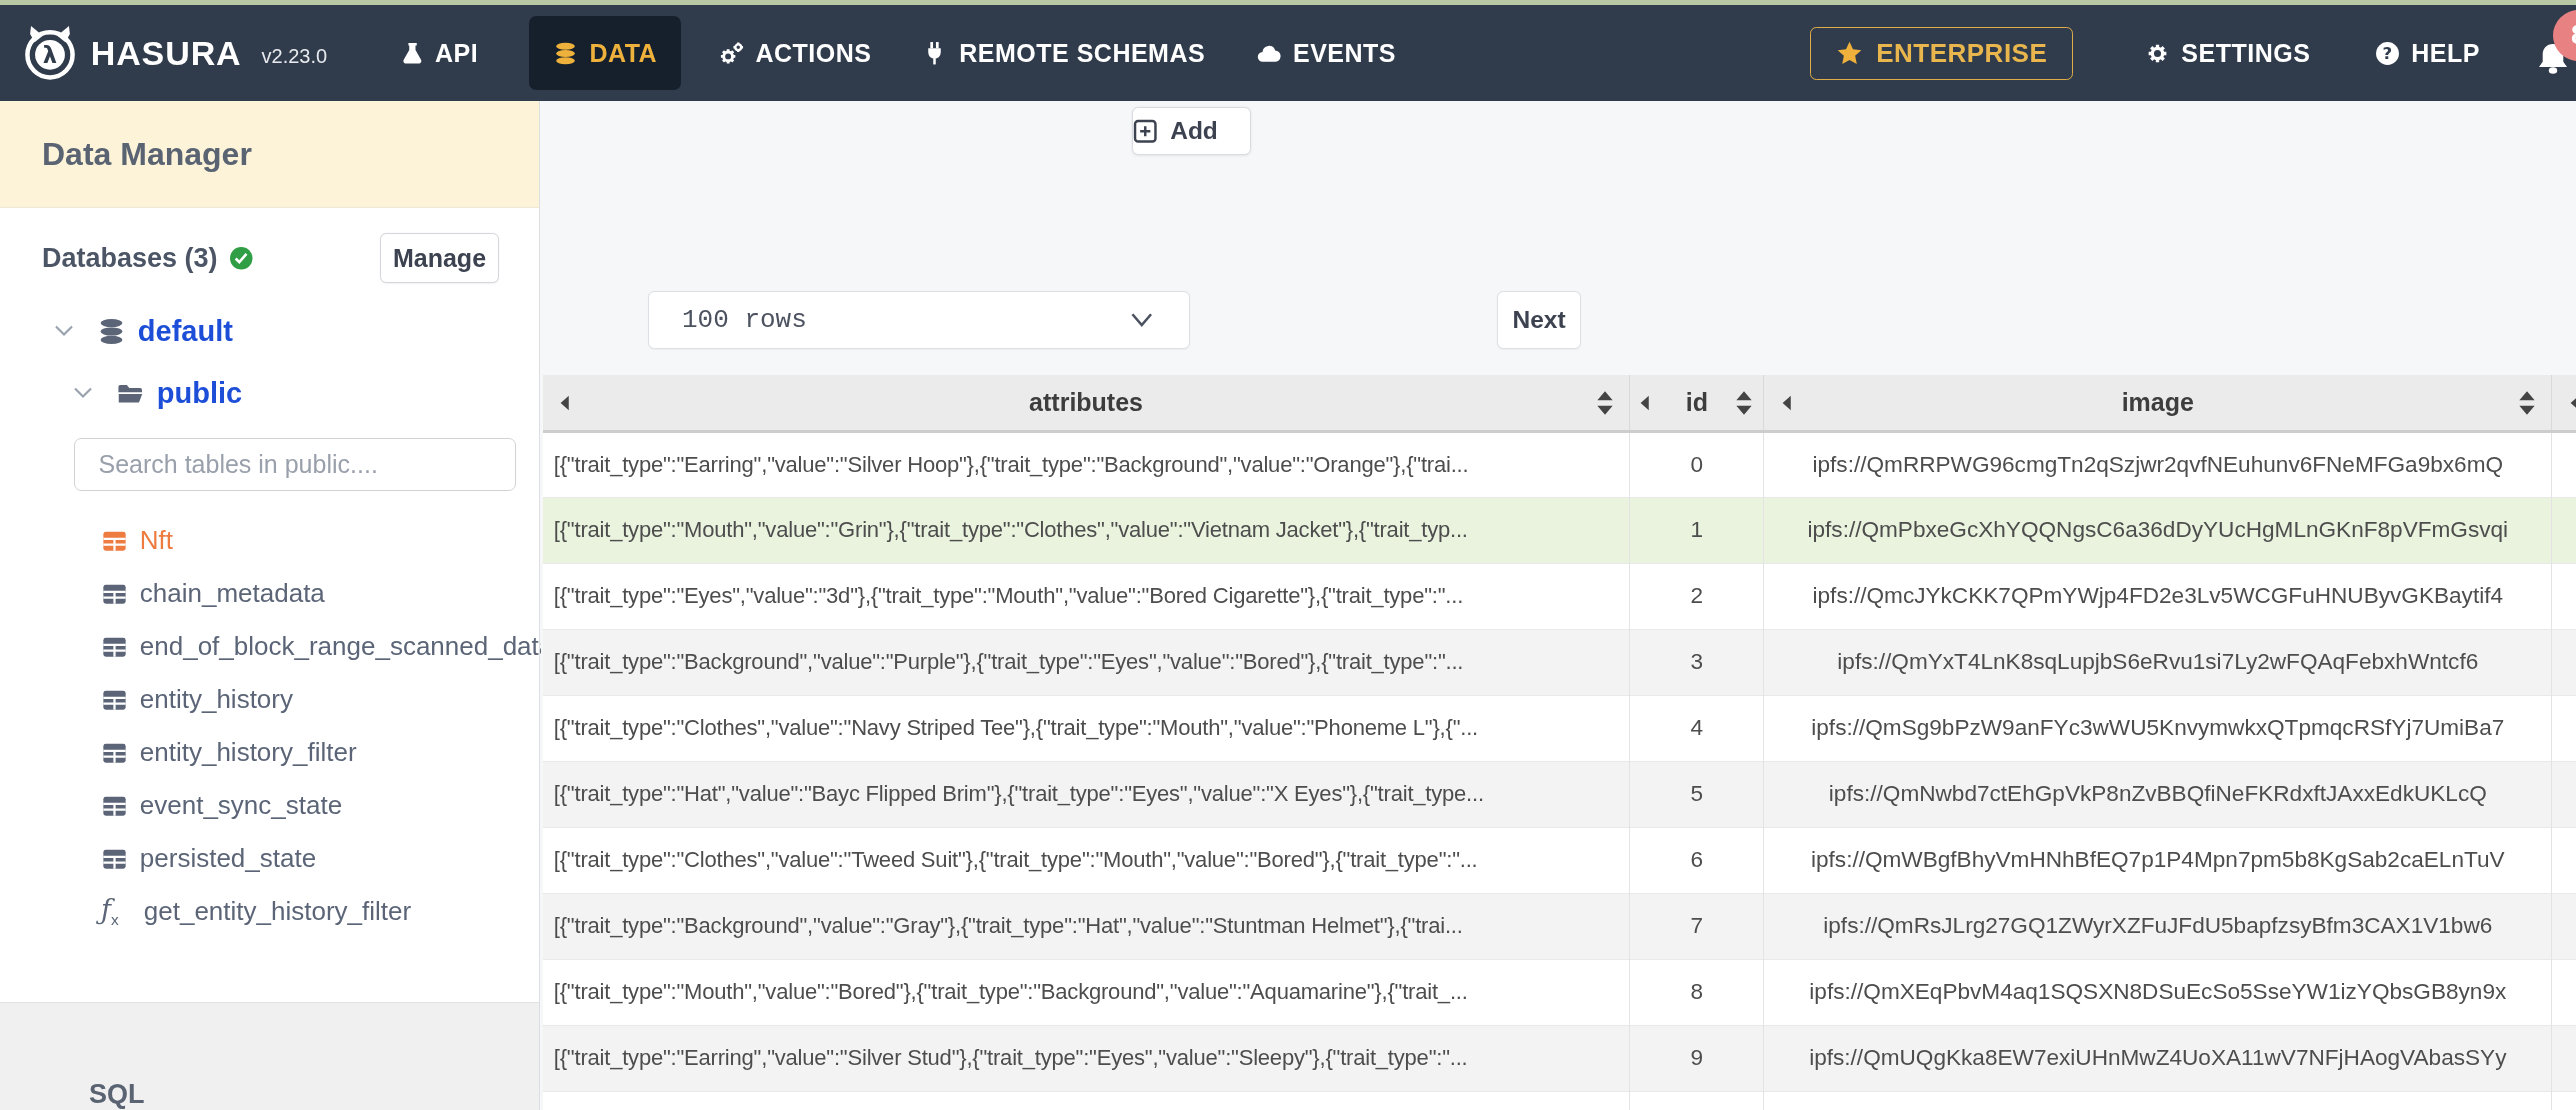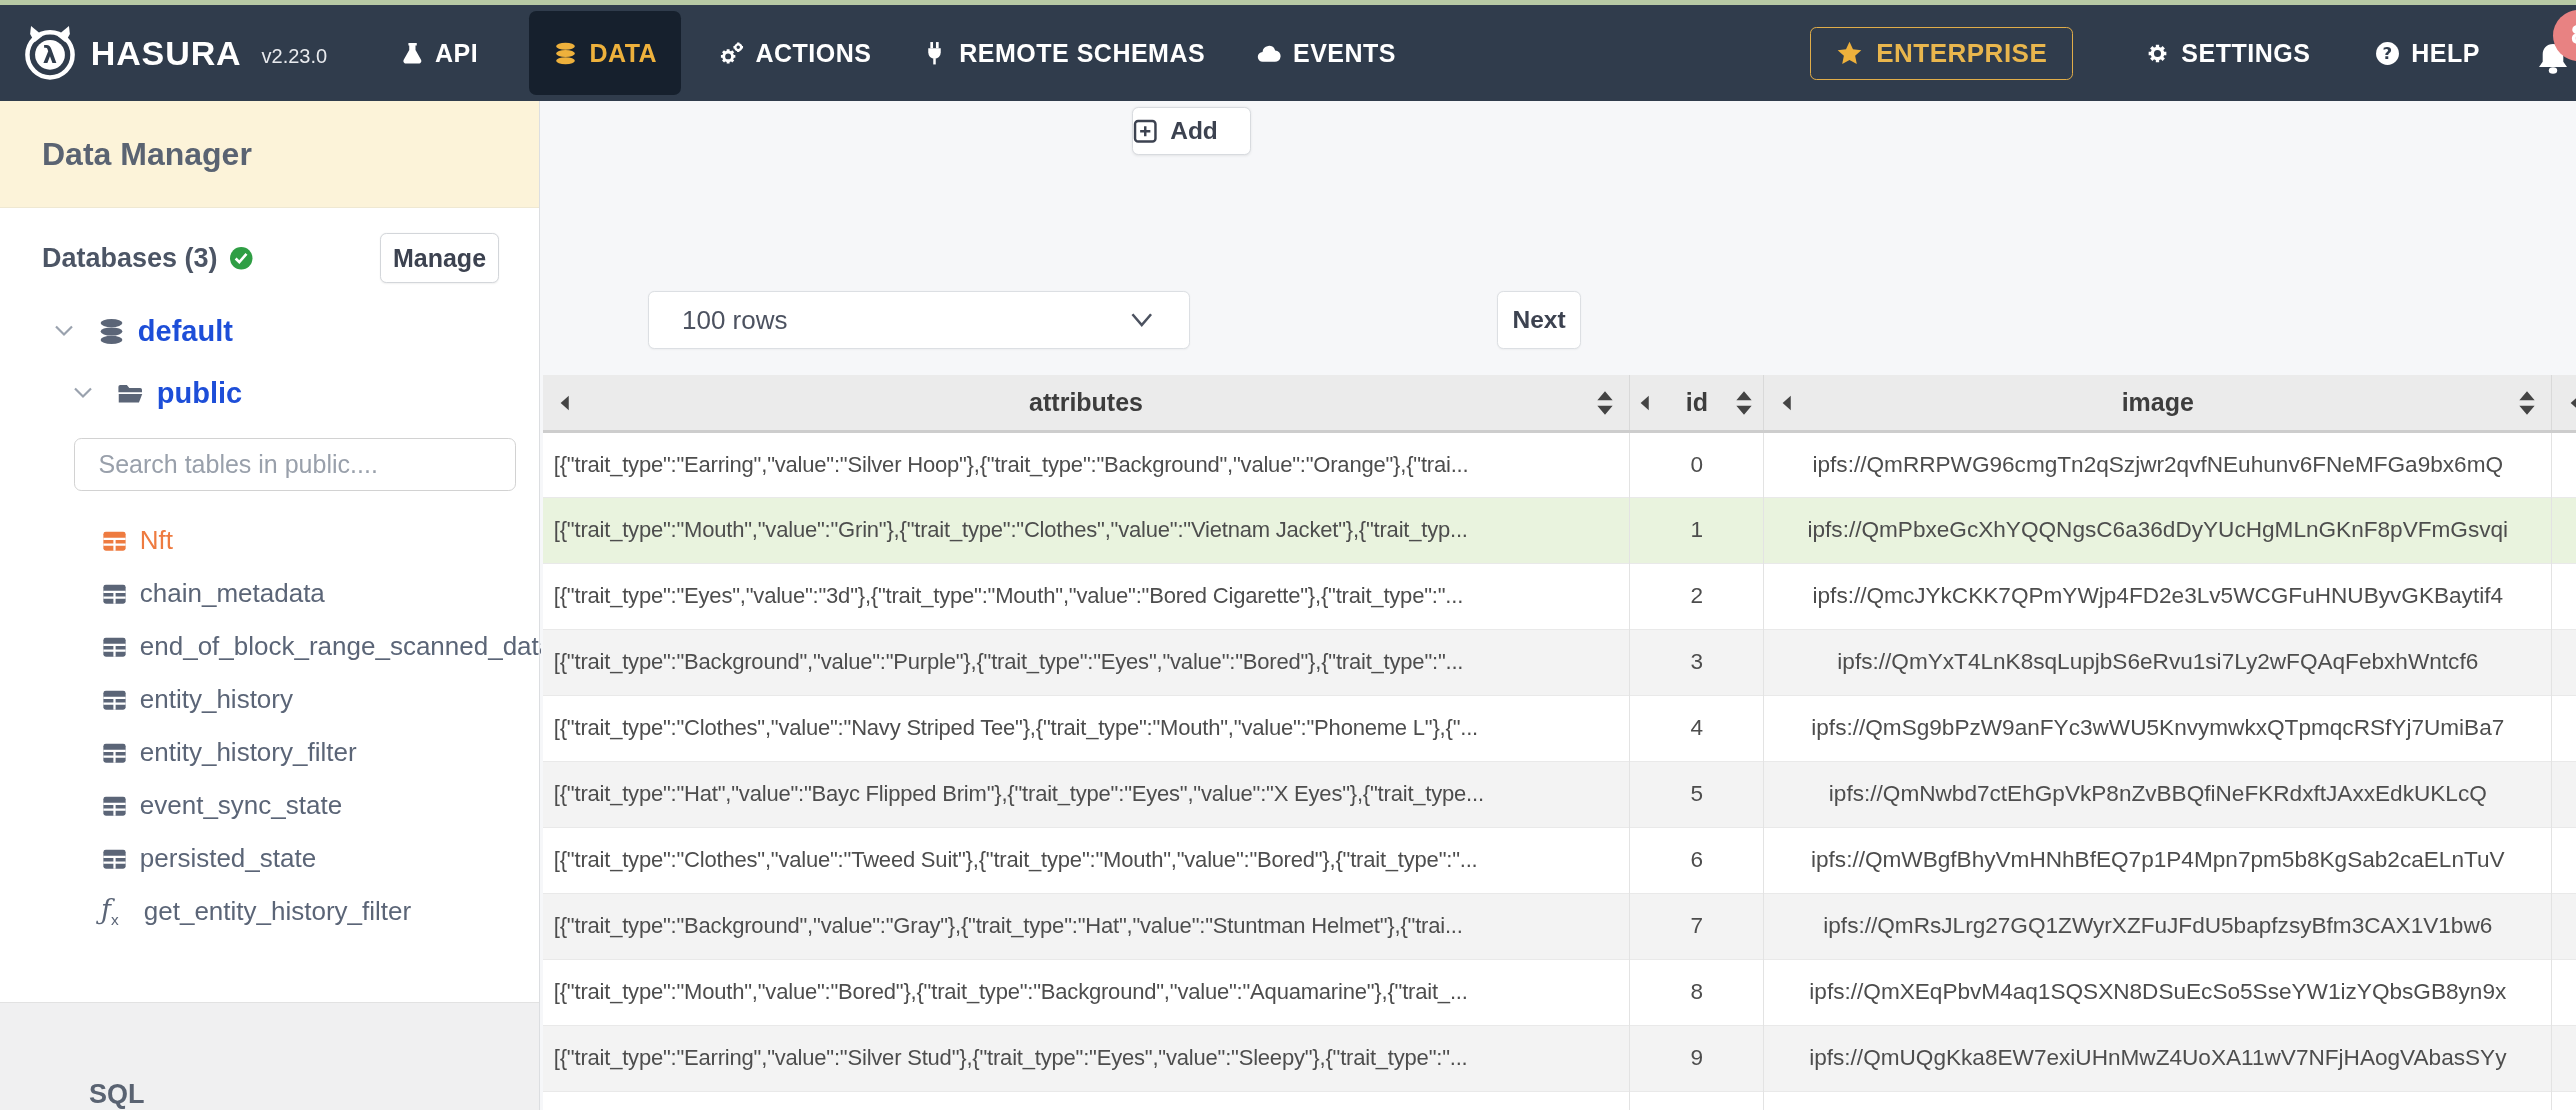--- a/index.html
+++ b/index.html
@@ -9,21 +9,21 @@
   
   .top-strip { height:5.4px; width:100%; background:#b7c9a4; }
   .navbar { height:96px; background:#303c4c; display:flex; align-items:center; padding-left:22px; }
   .logo-wrap { width:56px; height:56px; flex:0 0 auto; }
   .brand { color:#ffffff; font-size:34px; font-weight:bold; letter-spacing:0.9px; margin-left:12.7px; }
   .version { color:#e8eaee; font-size:20px; margin-left:20px; margin-top:5.4px; }
   .main-nav { display:flex; align-items:center; margin-left:71px; }
   .nav-item { display:flex; align-items:center; gap:11.8px; margin-right:51px; color:#ffffff;
               font-size:25px; font-weight:bold; letter-spacing:0.5px; cursor:pointer; }
   .nav-item svg { width:25px; height:25px; }
-  .nav-item.active { background:#16202d; color:#eeb13c; height:84px; padding:0 23.5px;
+  .nav-item.active { background:#16202d; color:#eeb13c; height:74px; padding:0 23.5px;
                      border-radius:7.2px; margin-right:38px; }
   .nav-right { margin-left:auto; display:flex; align-items:center; }
   .enterprise-btn { display:flex; align-items:center; gap:13.6px; height:53px; padding:0 25px;
                     border:1.8px solid #e0ad49; border-radius:6.3px; color:#e9b64d; font-size:26px;
                     font-weight:bold; letter-spacing:0.5px; background:transparent; cursor:pointer; }
   .nav-plain { display:flex; align-items:center; gap:11px; color:#ffffff; font-size:25px;
                font-weight:bold; letter-spacing:0.5px; cursor:pointer; }
   .settings-item { margin-left:72px; }
   .help-item { margin-left:65px; }
   .bell-wrap { margin-left:53px; margin-right:0; position:relative; width:43px; height:58px; }
@@ -71,21 +71,21 @@
 
   
   .add-btn { position:absolute; left:591px; top:5.4px; width:119px; height:48px; background:#ffffff;
              border:0.9px solid #d8dbdf; border-radius:6.3px; display:flex; align-items:center;
              justify-content:flex-start; gap:12.7px; font-size:24.5px; font-weight:bold; color:#3c4250;
              box-shadow:0 0.9px 2.7px rgba(0,0,0,.08); cursor:pointer; }
   .add-btn svg { width:24.5px; height:24.5px; }
   .rows-select { position:absolute; left:107px; top:190px; width:542px; height:58px; background:#ffffff;
                  border:0.9px solid #dcdfe3; border-radius:6.3px; display:flex; align-items:center;
                  padding:0 36px 0 33px; font-size:26px; color:#4c5260; cursor:pointer;
-                 box-shadow:0 0.9px 1.8px rgba(0,0,0,.04); }
+                 box-shadow:0 0.9px 1.8px rgba(0,0,0,.04);font-family:Liberation Mono, monospace; }
   .rows-select svg { margin-left:auto; width:23.5px; height:16.3px; }
   .next-btn { position:absolute; left:956px; top:190px; width:84px; height:58px; background:#ffffff;
               border:0.9px solid #dcdfe3; border-radius:6.3px; font-size:24.5px; font-weight:bold; color:#3c4250;
               box-shadow:0 0.9px 1.8px rgba(0,0,0,.04); cursor:pointer; font-family:inherit; }
 
   
   .grid-wrap { position:absolute; left:1.8px; top:274px; right:0; bottom:0; overflow:hidden; }
   table.grid { border-collapse:collapse; table-layout:fixed; width:2052px; background:#ffffff; }
   .grid col.c-attributes { width:1087px; } .grid col.c-id { width:134px; }
   .grid col.c-image { width:788px; } .grid col.c-extra { width:43px; }

